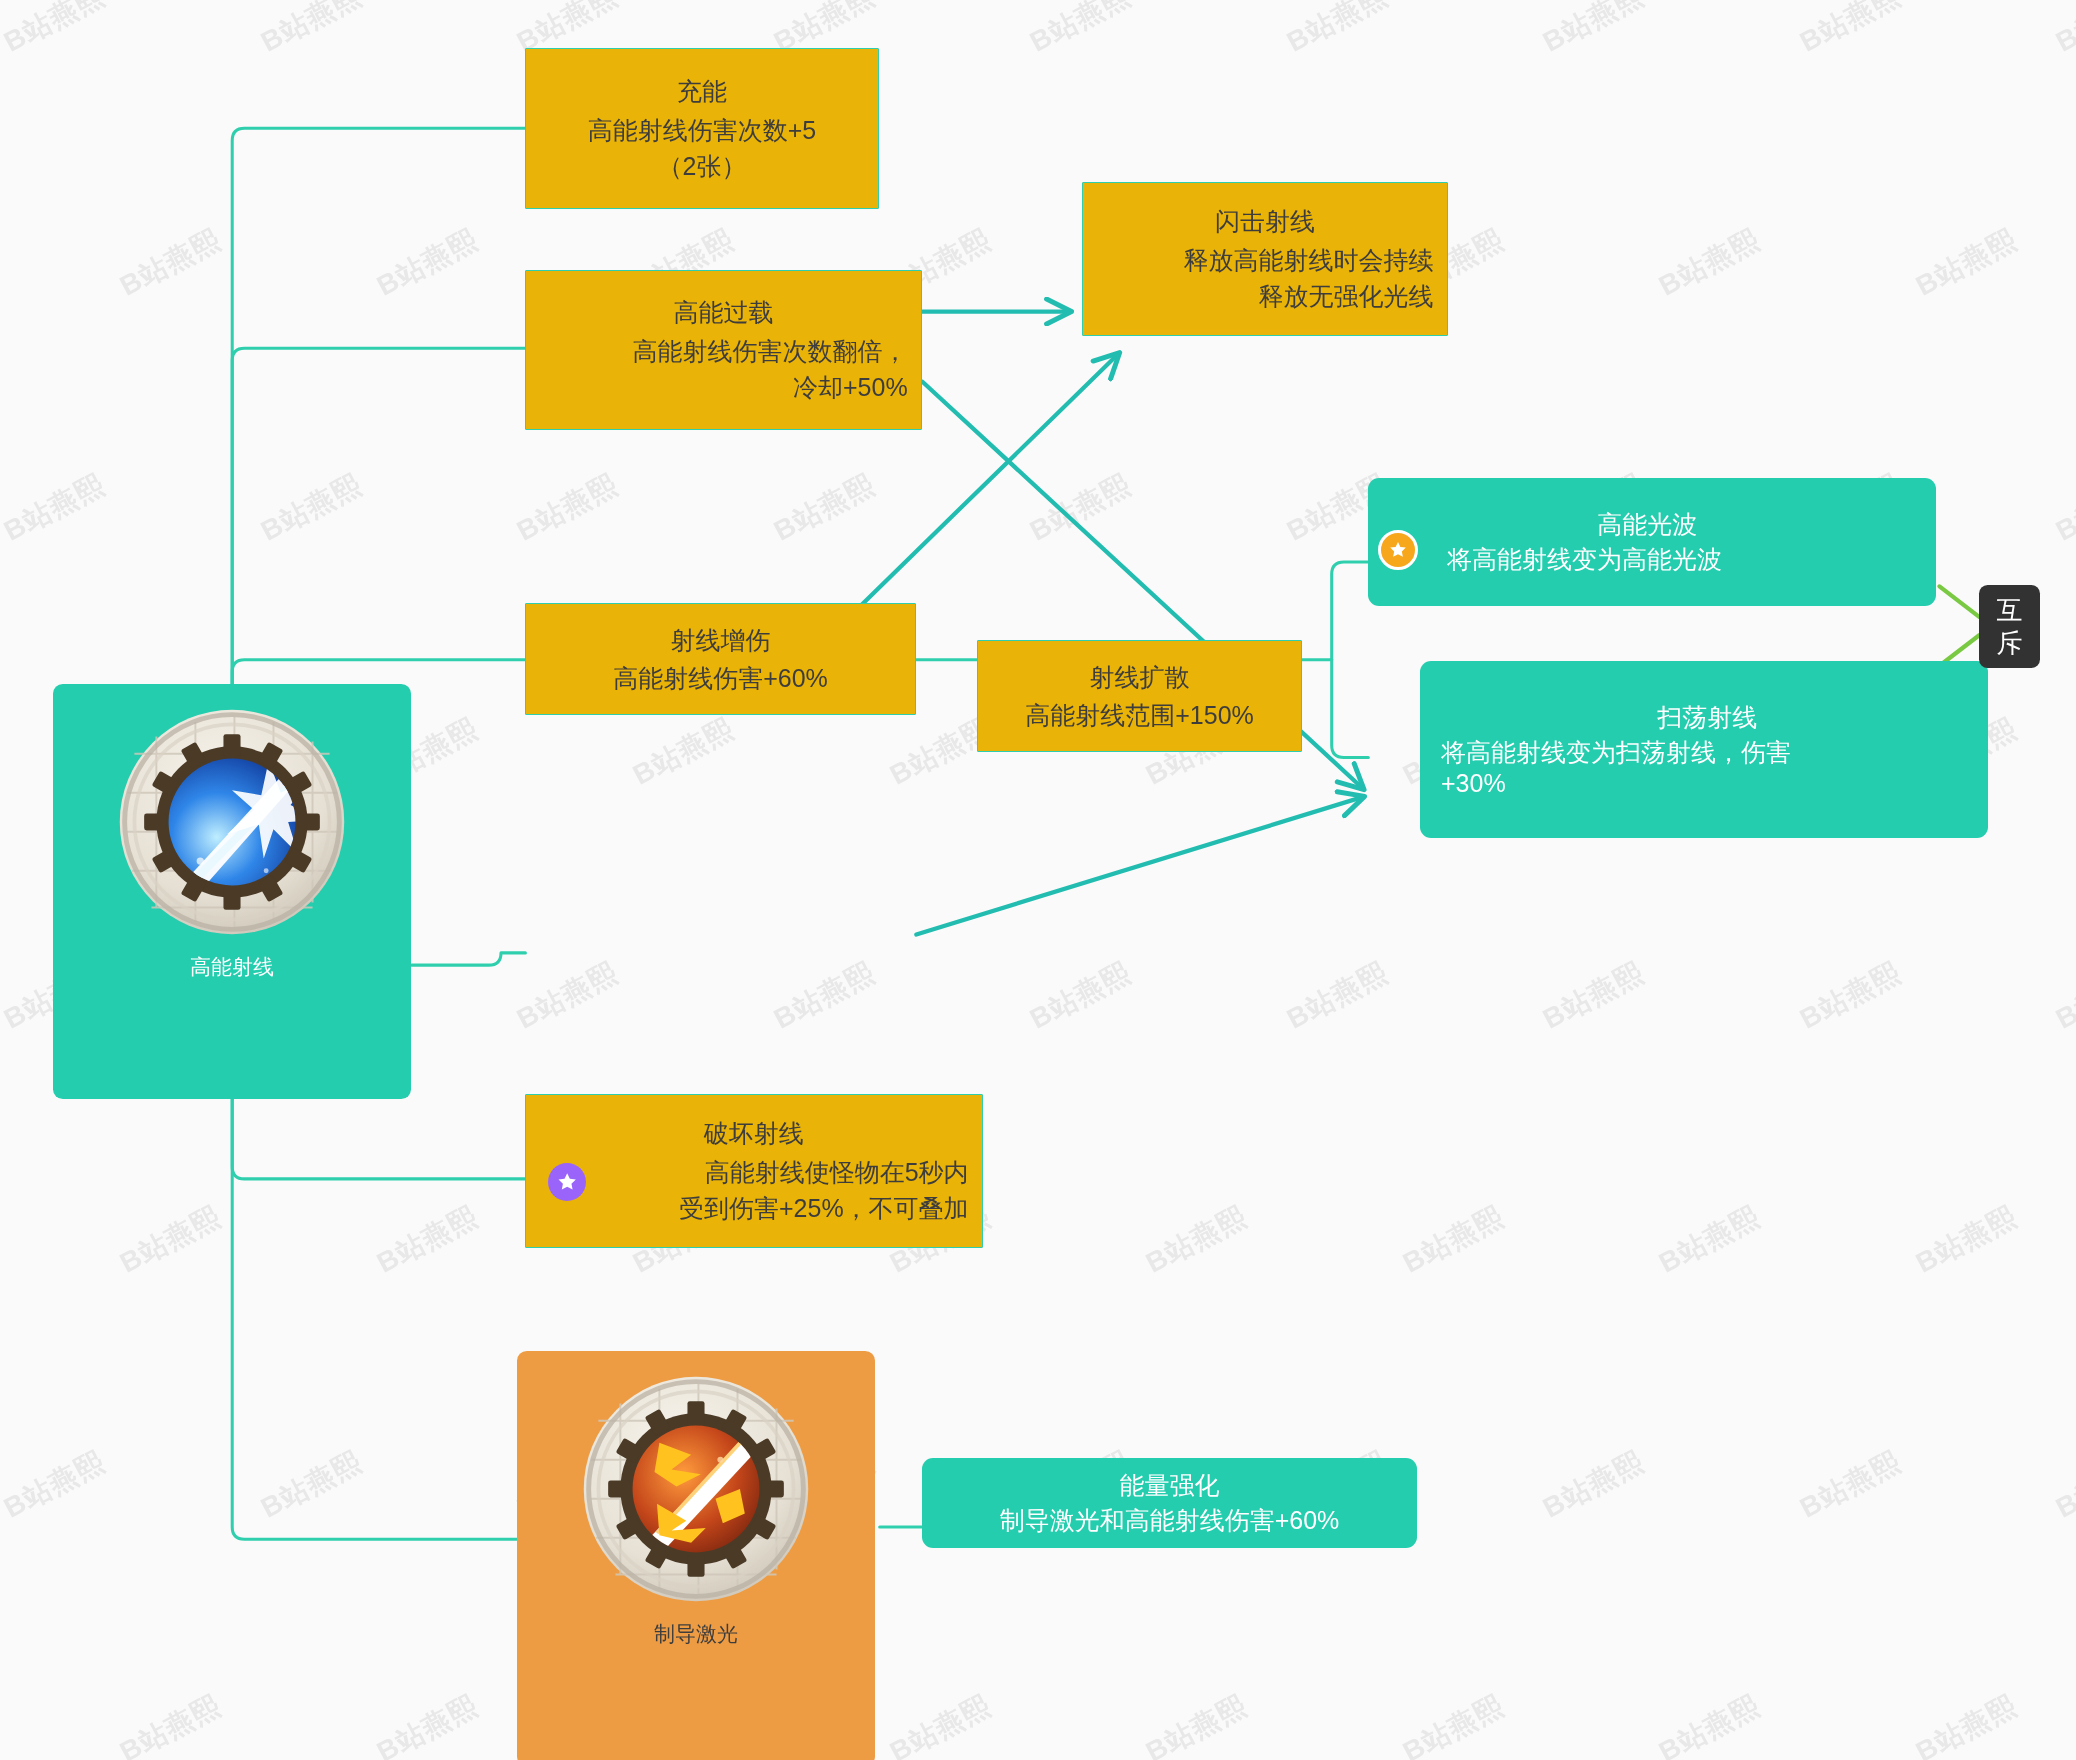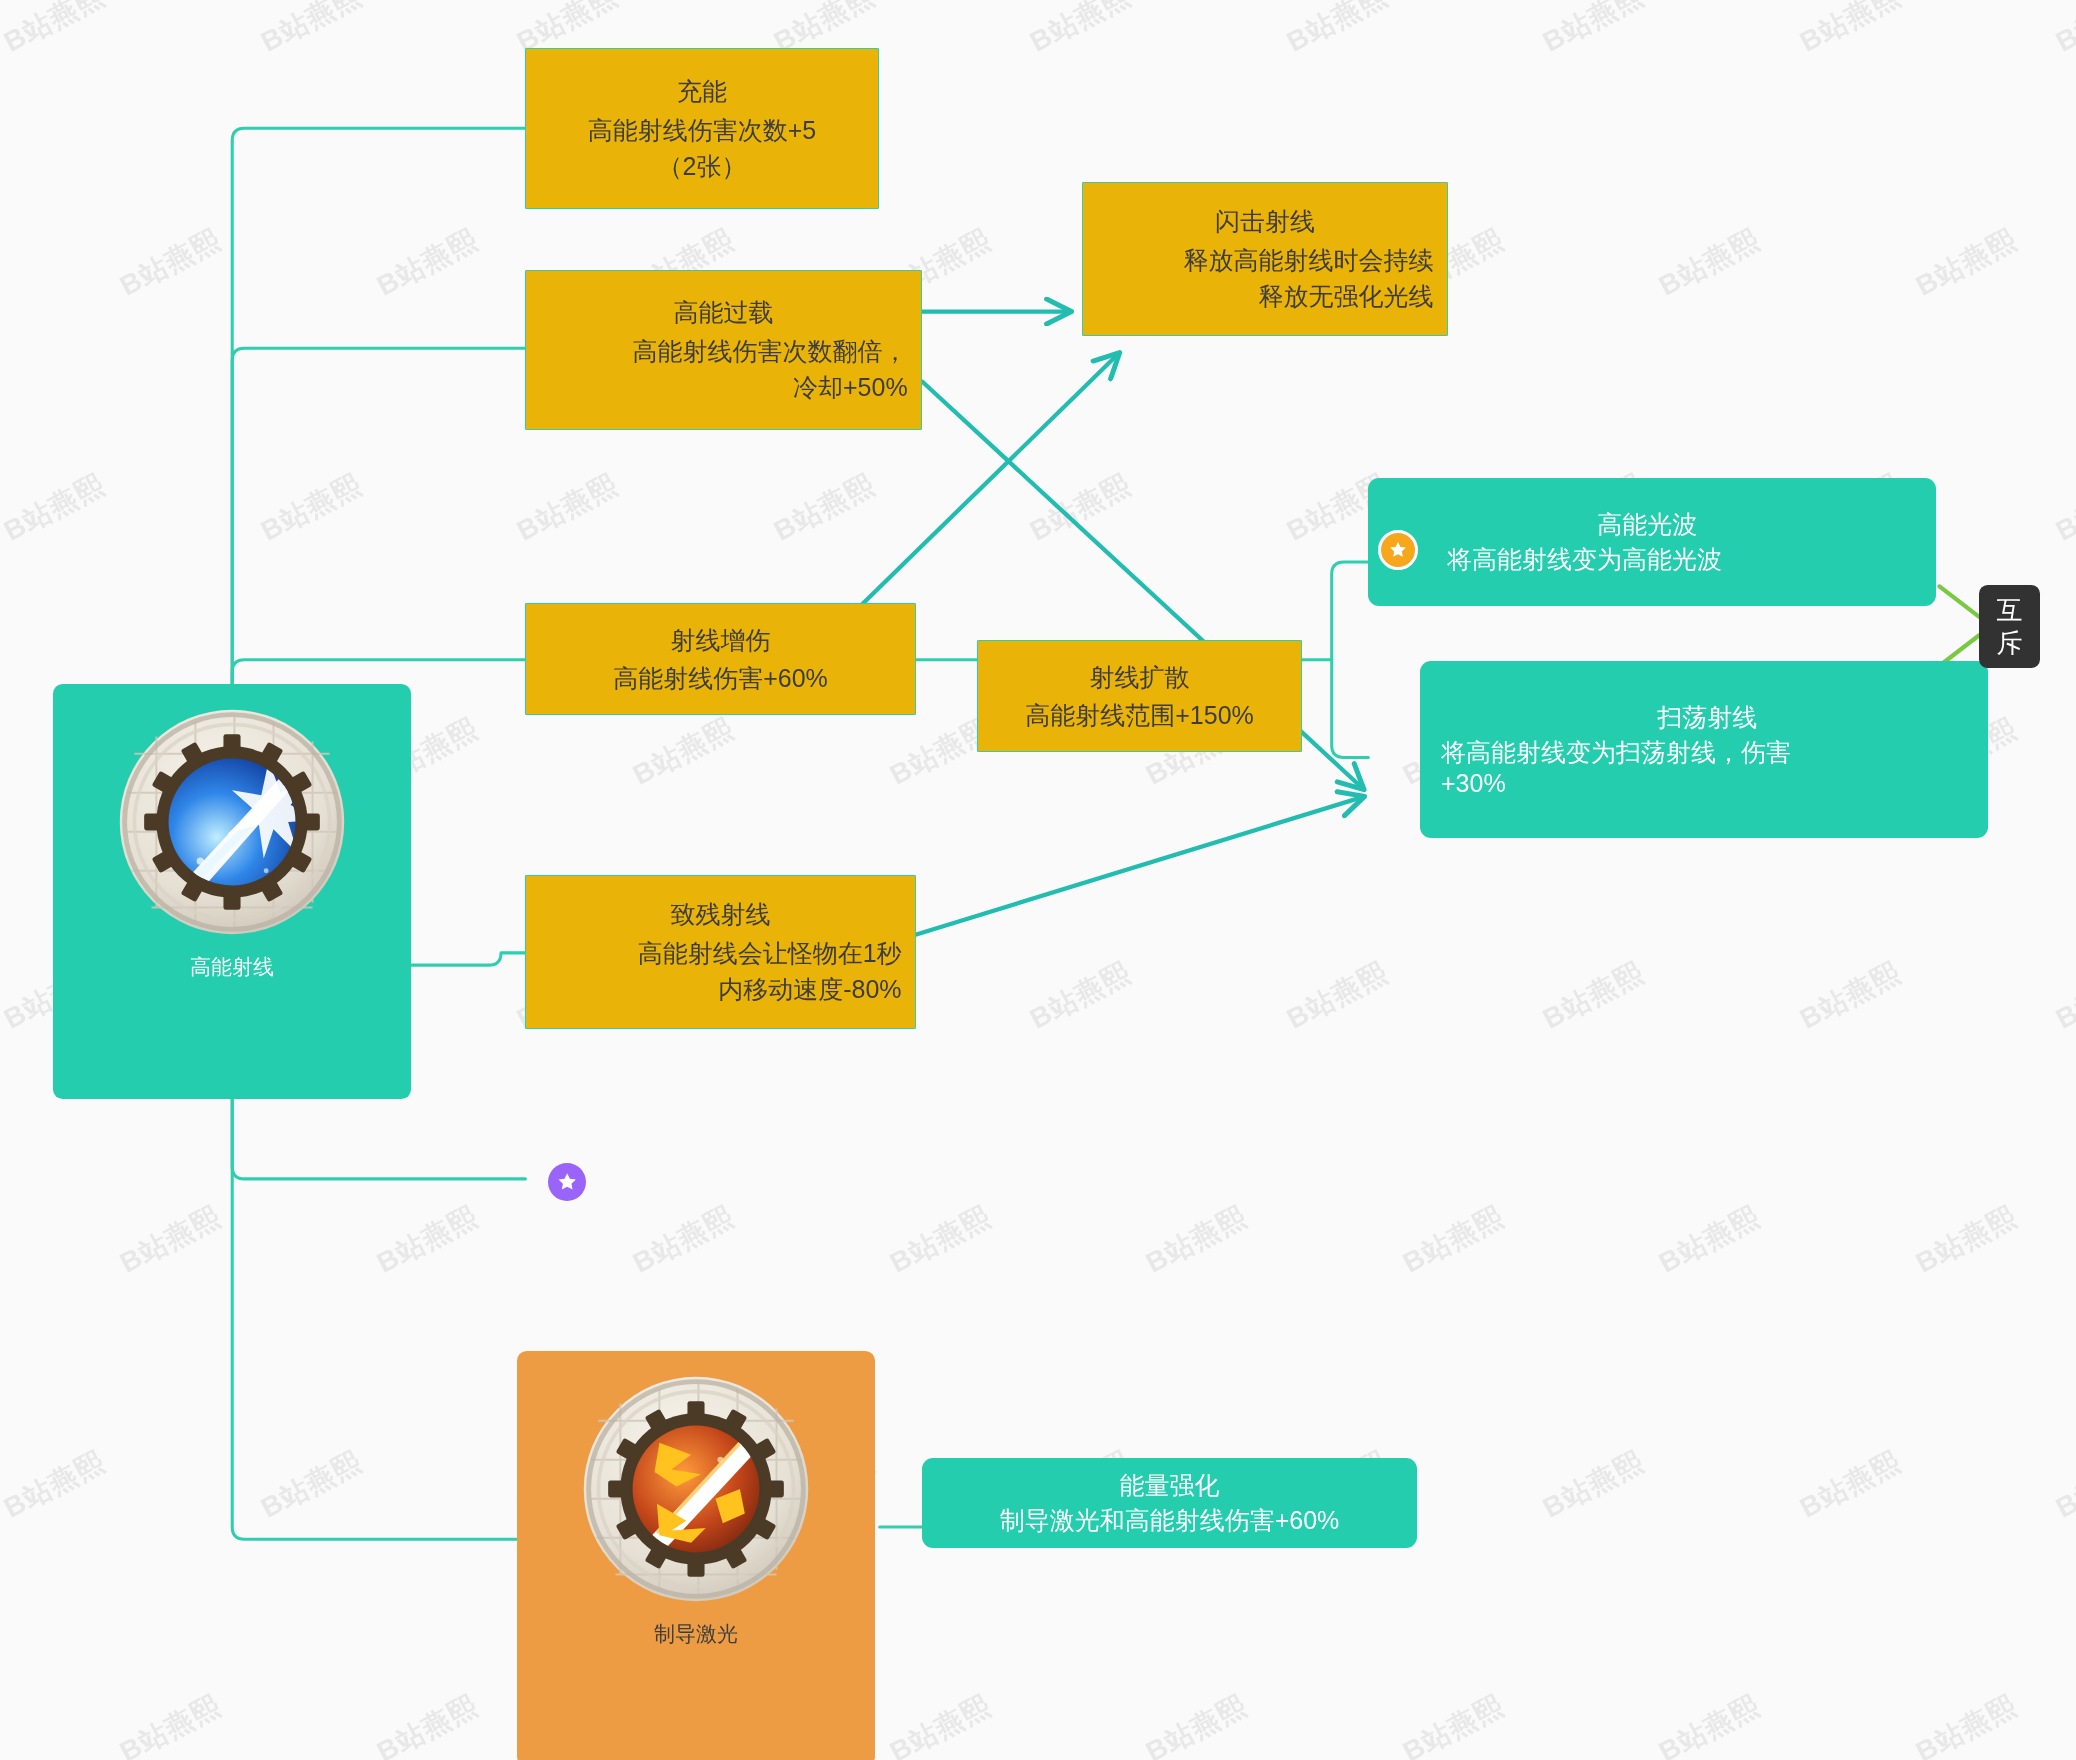--- a/index.html
+++ b/index.html
@@ -413,26 +413,26 @@
   <div class="node card centered" style="left:525px; top:603px; width:391px; height:112px;">
     <div class="ttl">射线增伤</div>
     <div class="desc">高能射线伤害+60%</div>
   </div>
 
   <div class="node card centered" style="left:977px; top:603px; width:325px; height:112px;margin-top:37px;">
     <div class="ttl">射线扩散</div>
     <div class="desc">高能射线范围+150%</div>
   </div>
 
-  <div class="node card" style="left:525px; top:875px; width:391px; height:154px;">
-    <div class="ttl">致残射线</div>
-    <div class="desc">高能射线会让怪物在1秒</div>
-    <div class="desc">内移动速度-80%</div>
-  </div>
-
+
+  <div class="node card" style="left:525px; top:1094px; width:458px; height:154px; padding-left:73px;">
+    <div class="ttl" style="margin-left:-60px;">破坏射线</div>
+    <div class="desc">高能射线使怪物在5秒内</div>
+    <div class="desc">受到伤害+25%，不可叠加</div>
+  </div>
   <div class="badge-star purple" style="left:548px; top:1163px; width:38px; height:38px;">
     <svg viewBox="0 0 24 24" width="24.4" height="24.4">
       <path d="M12 3.2 L14.6 8.6 L20.5 9.4 L16.2 13.5 L17.3 19.3 L12 16.5 L6.7 19.3 L7.8 13.5 L3.5 9.4 L9.4 8.6 Z" fill="#ffffff"></path>
     </svg>
   </div>
 
   <div class="card-fill node" style="left:1368px; top:478px; width:568px; height:128px; padding-left:79px; align-items:flex-start;">
     <div class="ttl" style="width:100%; text-align:center; margin-left:-37px;">高能光波</div>
     <div class="desc">将高能射线变为高能光波</div>
   </div>

